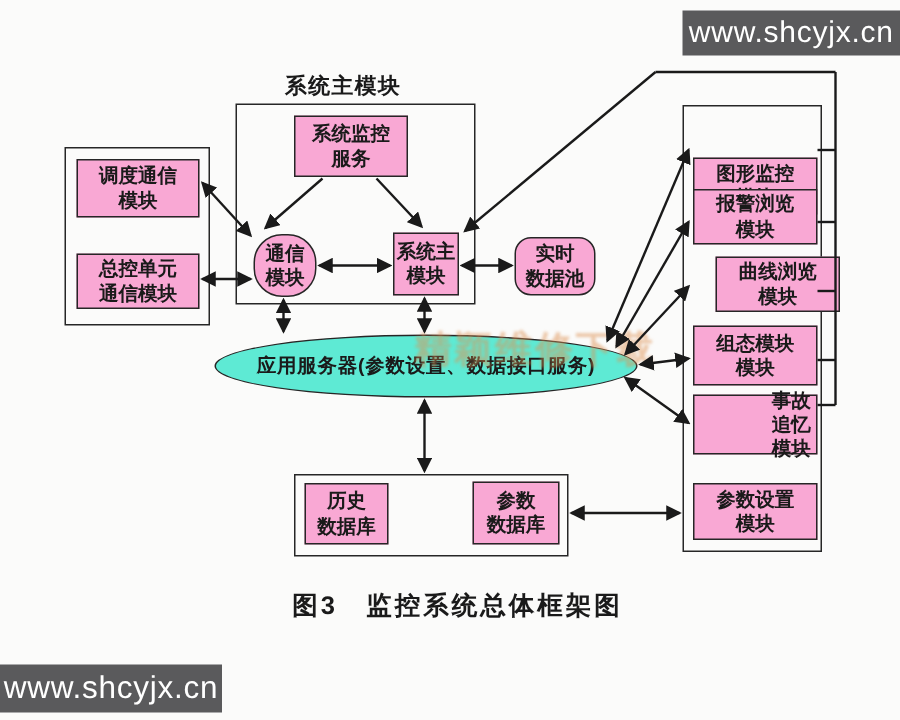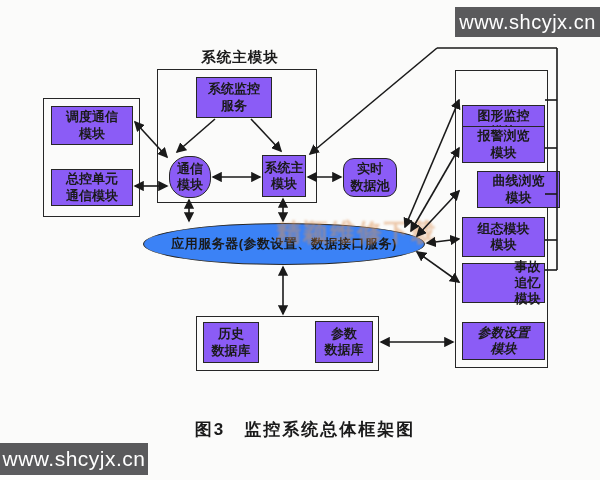--- a/index.html
+++ b/index.html
@@ -6,38 +6,38 @@
   body{
     width:600px;height:480px;position:relative;overflow:hidden;
     background:#fbfbfa;
     font-family:"Liberation Sans","DejaVu Sans",sans-serif;
     color:#1a1a1a;
   }
   .stage{position:absolute;left:0;top:0;width:600px;height:424px;}
 
   
   .node{
-    position:absolute;background:#8b5cf6;border:1.5px solid #262626;
+    position:absolute;background:#f9a8d4;border:1.5px solid #262626;
     display:flex;align-items:center;justify-content:center;text-align:center;
     white-space:pre-line;font-weight:bold;font-size:13px;line-height:1.25;
     z-index:2;box-sizing:border-box;
   }
   .frame{
     position:absolute;border:1.8px solid #262626;background:transparent;
     z-index:1;box-sizing:border-box;
   }
   .ellipse{
     position:absolute;border:1.5px solid #262626;border-radius:50%;
-    background:#3b82f6;display:flex;align-items:center;justify-content:center;
+    background:#5eead4;display:flex;align-items:center;justify-content:center;
     font-weight:bold;font-size:13px;z-index:2;box-sizing:border-box;
     letter-spacing:0.5px;
   }
   .grouplabel{
     position:absolute;font-weight:bold;font-size:14.5px;z-index:3;
-    text-align:center;letter-spacing:1px;
+    letter-spacing:1px;
   }
   .caption{
     position:absolute;font-weight:bold;font-size:17px;z-index:3;
     text-align:center;letter-spacing:2px;
   }
   .banner{
     position:absolute;background:#5a5a5c;color:#ffffff;z-index:8;
     display:flex;align-items:center;justify-content:center;
     font-size:20px;letter-spacing:0.5px;
   }
@@ -90,24 +90,24 @@
   <div class="node" style="left:462px;top:77px;width:83px;height:38px;margin-top:28px;">图形监控
 模块</div>
   <div class="node" style="left:462px;top:126px;width:83px;height:37px;">报警浏览
 模块</div>
   <div class="node" style="left:462px;top:171px;width:83px;height:37px;margin-left:15px;">曲线浏览
 模块</div>
   <div class="node" style="left:462px;top:217px;width:83px;height:40px;">组态模块
 模块</div>
   <div class="node" style="left:462px;top:263px;width:83px;height:40px;padding-left:48px;">事故追忆
 模块</div>
-  <div class="node" style="left:462px;top:322px;width:83px;height:38px;font-style:italic;">参数设置
+  <div class="node" style="left:462px;top:322px;width:83px;height:38px;">参数设置
 模块</div>
 
-  <div class="caption" style="left:145px;top:418px;width:320px;text-align:center;">图3　监控系统总体框架图</div>
+  <div class="caption" style="left:145px;top:392px;width:320px;text-align:center;">图3　监控系统总体框架图</div>
 
   <svg class="wires" width="600" height="480" viewBox="0 0 600 480">
     <defs>
       <marker id="ah" viewBox="0 0 10 10" refX="8.5" refY="5" markerWidth="6.5" markerHeight="6.5" orient="auto-start-reverse">
         <path d="M0,0 L10,5 L0,10 z" fill="#1a1a1a"></path>
       </marker>
     </defs>
 
     <line x1="215" y1="119" x2="177" y2="152" marker-end="url(#ah)"></line>
     <line x1="251" y1="119" x2="281" y2="151" marker-end="url(#ah)"></line>

